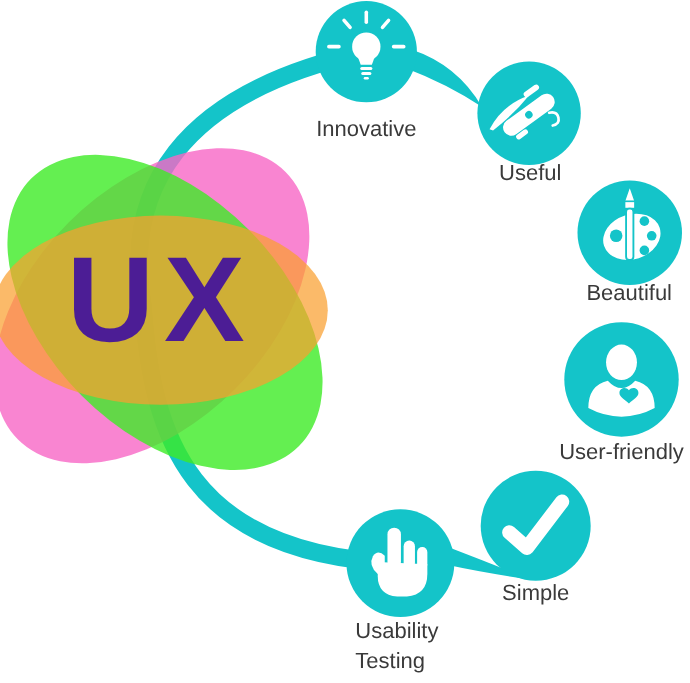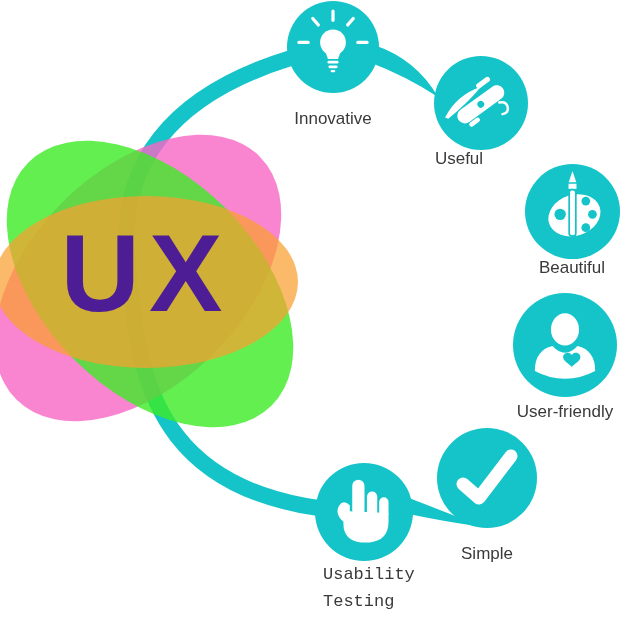--- a/index.html
+++ b/index.html
@@ -11,37 +11,37 @@
   .ux-text{
     position:absolute;left:10px;top:218px;width:272px;
     text-align:center;color:#4c1d95;font-weight:bold;font-size:110px;line-height:110px;
     letter-spacing:9px;
   }
   .circle{
     position:absolute;border-radius:50%;background:#14c4c9;
   }
   .circle svg{display:block;width:100%;height:100%;}
   .label{
-    position:absolute;color:#3a3a3a;font-size:17px;line-height:27px;
+    position:absolute;color:#3a3a3a;font-size:20px;line-height:27px;
     text-align:center;white-space:pre-line;
   }
   
   .c-innovative{left:287px;top:1px;width:92px;height:92px;}
   .c-useful{left:434px;top:56px;width:94px;height:94px;}
   .c-beautiful{left:525px;top:164px;width:95px;height:95px;}
   .c-userfriendly{left:513px;top:293px;width:104px;height:104px;}
   .c-simple{left:437px;top:428px;width:100px;height:100px;}
   .c-usability{left:315px;top:463px;width:98px;height:98px;}
   
   .l-innovative{left:258px;top:105px;width:150px;}
-  .l-useful{left:384px;top:145px;width:150px;}
+  .l-useful{left:407px;top:145px;width:150px;}
   .l-beautiful{left:497px;top:254px;width:150px;}
   .l-userfriendly{left:490px;top:398px;width:150px;}
-  .l-simple{left:412px;top:540px;width:150px;}
-  .l-usability{left:323px;top:561px;width:130px;text-align:left;font-family:Liberation Mono, monospace;}
+  .l-simple{left:412px;top:526px;width:150px;}
+  .l-usability{left:323px;top:561px;width:130px;text-align:left;}
 </style>
 </head>
 <body>
 
 <div class="stage">
 
   <svg class="bg-svg" width="627" height="621" viewBox="0 0 627 621">
 
     <path d="M333,47 C160,85 112,175 130,278 C138,395 170,505 364,512" fill="none" stroke="#14c4c9" stroke-width="16"></path>
 

